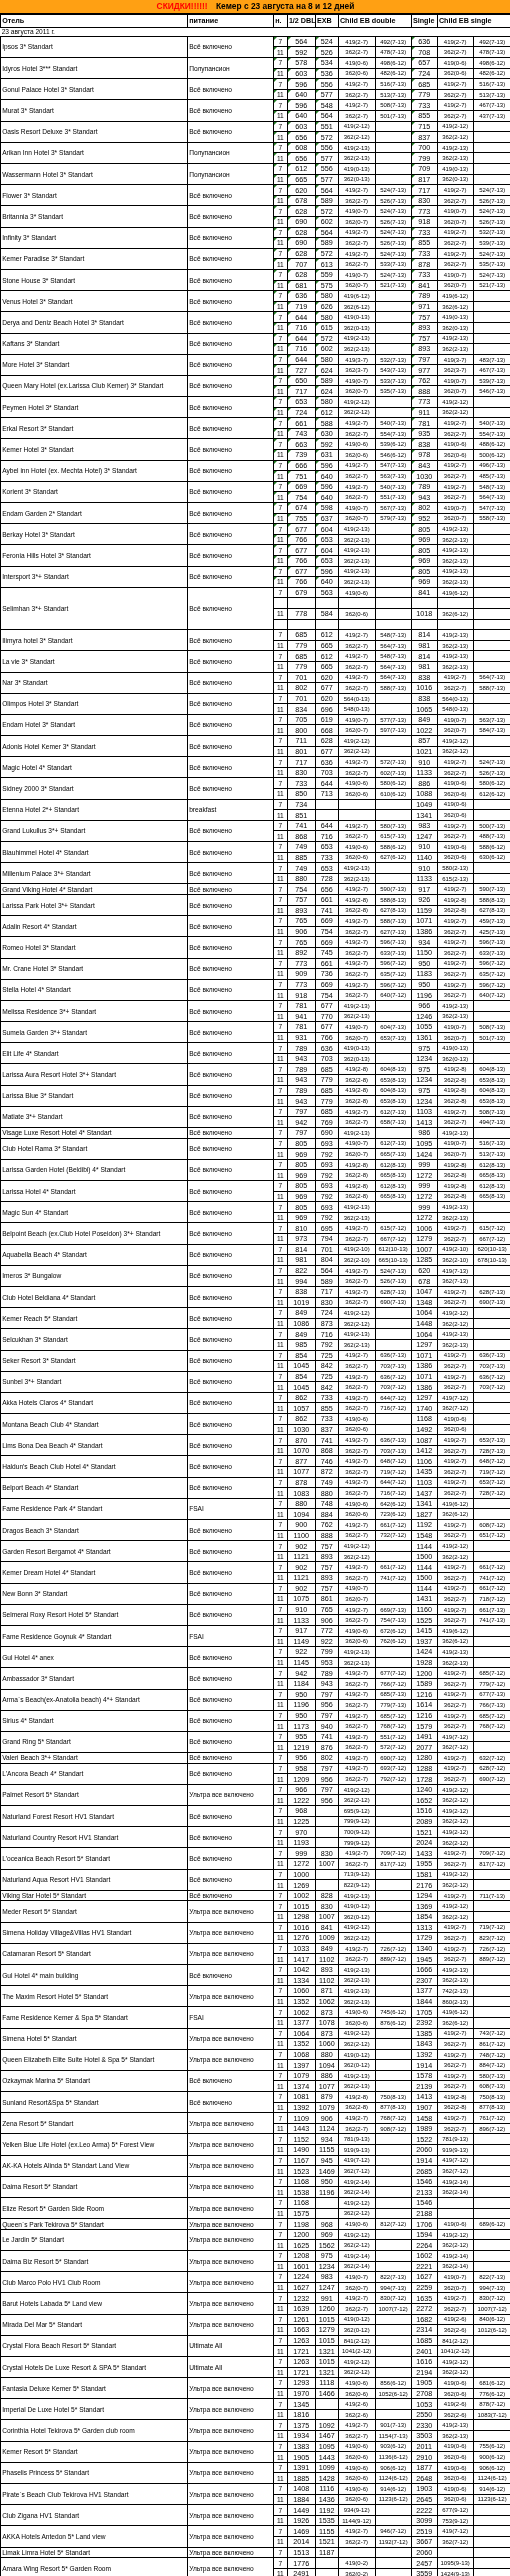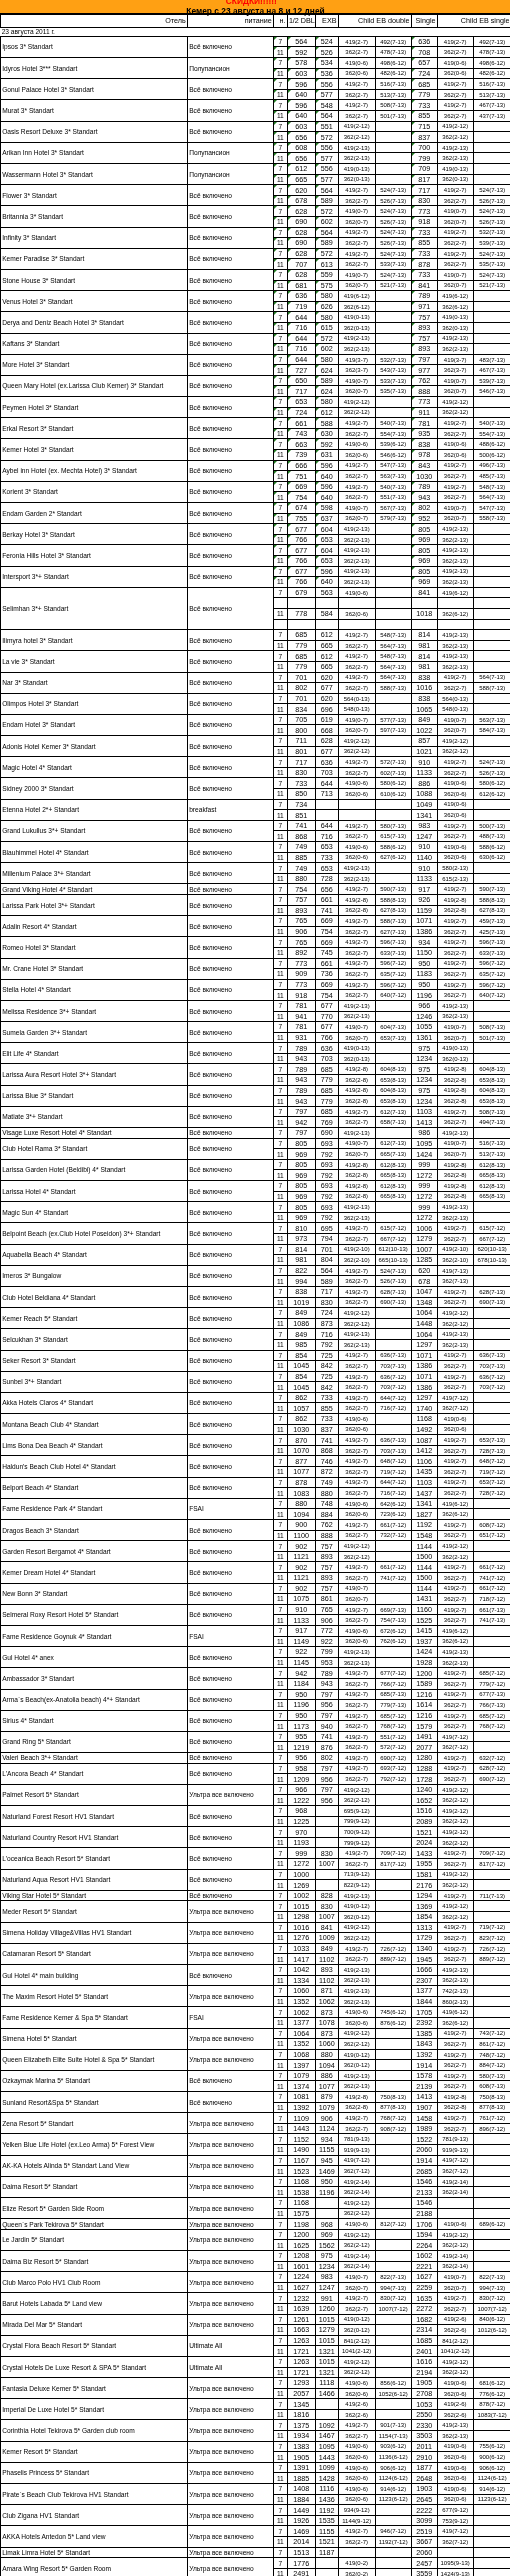--- a/index.html
+++ b/index.html
@@ -1,23 +1,23 @@
 <!DOCTYPE html>
 <html style="font-size:9.6px"><head>
 <meta charset="utf-8">
 <style>
   html,body{margin:0;padding:0;background:#fff;color:#000;}
   body{width:511px;font-family:"Liberation Sans", sans-serif;}
   .title-band{height:12.5px;background:#FFA013;display:flex;align-items:center;justify-content:center;
-    font-weight:bold;font-size:8.4px;border-bottom:0.6px solid #000;flex-direction:column;}
+    font-weight:bold;font-size:8.4px;border-bottom:0.6px solid #000;}
   .title-band .t-red{color:#FF0000;margin-right:8.4px;}
   .title-band .t-black{color:#000;}
   table{border-collapse:collapse;table-layout:fixed;width:511px;}
   th,td{border:0.6px solid #000;overflow:hidden;white-space:nowrap;padding:0 1.2px;}
-  thead th{font-weight:normal;font-size:7.2px;height:12px;text-align:right;border-bottom:1.2px solid #000;background:#fff;}
+  thead th{font-weight:bold;font-size:7.2px;height:12px;text-align:left;border-bottom:1.2px solid #000;background:#fff;}
   .date-cell{border:none;border-bottom:1.2px solid #000;font-size:6.6px;height:8.4px;text-align:left;padding-left:1.2px;}
   tbody td{height:9.6px;font-size:6.6px;position:relative;}
   tr.block-start td{border-top:1.2px solid #000;}
   .c-hotel{text-align:left;font-size:6.6px;}
   .c-meal{text-align:left;font-size:6.6px;}
   .c-n{text-align:center;font-size:6.6px;}
   .c-num{text-align:center;font-size:7.2px;}
   .c-sub{text-align:center;font-size:6px;}
   .tri{position:absolute;left:0;top:0;width:0;height:0;
     border-top:3px solid #217B21;border-right:3px solid transparent;}
@@ -2500,21 +2500,21 @@
         <td class="c-num">1293</td>
         <td class="c-num">1118</td>
         <td class="c-sub">419(0-6)</td>
         <td class="c-sub">856(6-12)</td>
         <td class="c-num">1905</td>
         <td class="c-sub">419(0-6)</td>
         <td class="c-sub">681(6-12)</td>
       </tr>
       <tr>
         <td class="c-n">11</td>
-        <td class="c-num">2057</td>
+        <td class="c-num">1970</td>
         <td class="c-num">1466</td>
         <td class="c-sub">362(0-6)</td>
         <td class="c-sub">1052(6-12)</td>
         <td class="c-num">2708</td>
         <td class="c-sub">362(0-6)</td>
         <td class="c-sub">776(6-12)</td>
       </tr>
       <tr class="block-start">
         <td class="c-hotel" rowspan="2">Imperial De Luxe Hotel 5* Standart</td>
         <td class="c-meal" rowspan="2">Ультра все включено</td>

